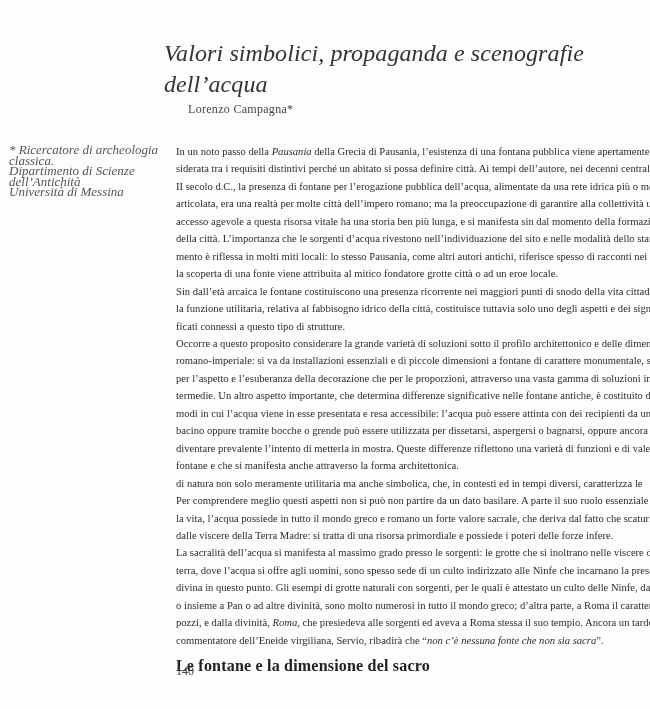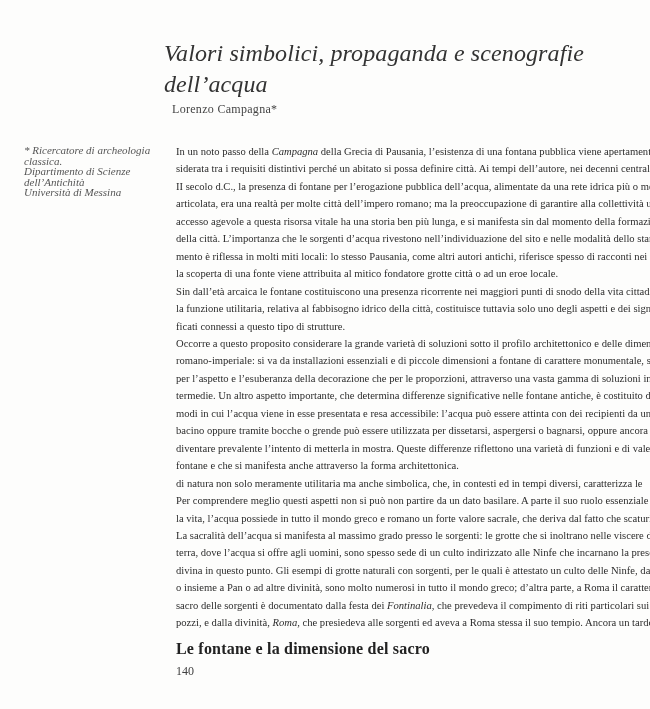--- a/index.html
+++ b/index.html
@@ -9,26 +9,26 @@
     font-family: "Liberation Serif", "DejaVu Serif", serif;
     color: #2a2a2a;
     position: relative;
   }
   .title {
     position: absolute; left: 164px; top: 38px; width: 470px;
     font-style: italic; font-size: 24px; line-height: 31px;
     color: #333; letter-spacing: 0.1px;
   }
   .author {
-    position: absolute; left: 172px; top: 102px;
+    position: absolute; left: 188px; top: 102px;
     font-size: 12px; color: #444; letter-spacing: 0.3px;
   }
   .footnote {
-    position: absolute; left: 24px; top: 145px; width: 150px;
-    font-style: italic; font-size: 11px; line-height: 10.5px; color: #555;
+    position: absolute; left: 9px; top: 145px; width: 150px;
+    font-style: italic; font-size: 13px; line-height: 10.5px; color: #555;
   }
   .body {
     position: absolute; left: 176px; top: 143px; width: 465px;
     font-size: 10.6px; line-height: 17.45px; color: #2c2c2c;
   }
   .line { white-space: nowrap; display: block; text-align: justify; text-align-last: justify; }
   .line.last { text-align-last: left; }
   .line i { font-style: italic; }
   .heading {
     font-weight: bold; font-size: 16px; margin: 8px 0 3px 0; display: block;
@@ -49,21 +49,21 @@
 <div class="author">Lorenzo Campagna*</div>
 
 <div class="footnote">
   <div>* Ricercatore di archeologia classica.</div>
   <div>Dipartimento di Scienze dell’Antichità</div>
   <div>Università di Messina</div>
 </div>
 
 <div class="body">
   <div>
-      <span class="line">In un noto passo della <i>Campagna</i> della Grecia di Pausania, l’esistenza di una fontana pubblica viene apertamente con-</span>
+      <span class="line">In un noto passo della <i>Pausania</i> della Grecia di Pausania, l’esistenza di una fontana pubblica viene apertamente con-</span>
       <span class="line">siderata tra i requisiti distintivi perché un abitato si possa definire città. Ai tempi dell’autore, nei decenni centrali del</span>
       <span class="line">II secolo d.C., la presenza di fontane per l’erogazione pubblica dell’acqua, alimentate da una rete idrica più o meno</span>
       <span class="line">articolata, era una realtà per molte città dell’impero romano; ma la preoccupazione di garantire alla collettività un</span>
       <span class="line">accesso agevole a questa risorsa vitale ha una storia ben più lunga, e si manifesta sin dal momento della formazione</span>
       <span class="line">della città. L’importanza che le sorgenti d’acqua rivestono nell’individuazione del sito e nelle modalità dello stanzia-</span>
       <span class="line">mento è riflessa in molti miti locali: lo stesso Pausania, come altri autori antichi, riferisce spesso di racconti nei quali</span>
       <span class="line last">la scoperta di una fonte viene attribuita al mitico fondatore grotte città o ad un eroe locale.</span>
     </div>
   <div>
       <span class="line">Sin dall’età arcaica le fontane costituiscono una presenza ricorrente nei maggiori punti di snodo della vita cittadina;</span>
@@ -77,26 +77,27 @@
       <span class="line">termedie. Un altro aspetto importante, che determina differenze significative nelle fontane antiche, è costituito dai</span>
       <span class="line">modi in cui l’acqua viene in esse presentata e resa accessibile: l’acqua può essere attinta con dei recipienti da un</span>
       <span class="line">bacino oppure tramite bocche o grende può essere utilizzata per dissetarsi, aspergersi o bagnarsi, oppure ancora può</span>
       <span class="line">diventare prevalente l’intento di metterla in mostra. Queste differenze riflettono una varietà di funzioni e di valenze</span>
       <span class="line last">fontane e che si manifesta anche attraverso la forma architettonica.</span>
       <span class="line">di natura non solo meramente utilitaria ma anche simbolica, che, in contesti ed in tempi diversi, caratterizza le</span>
     </div>
   <div>
       <span class="line">Per comprendere meglio questi aspetti non si può non partire da un dato basilare. A parte il suo ruolo essenziale per</span>
       <span class="line">la vita, l’acqua possiede in tutto il mondo greco e romano un forte valore sacrale, che deriva dal fatto che scaturisce</span>
+      <span class="line last">dalle viscere della Terra Madre: si tratta di una risorsa primordiale e possiede i poteri delle forze infere.</span>
     </div>
   <div>
       <span class="line">La sacralità dell’acqua si manifesta al massimo grado presso le sorgenti: le grotte che si inoltrano nelle viscere della</span>
       <span class="line">terra, dove l’acqua si offre agli uomini, sono spesso sede di un culto indirizzato alle Ninfe che incarnano la presenza</span>
       <span class="line">divina in questo punto. Gli esempi di grotte naturali con sorgenti, per le quali è attestato un culto delle Ninfe, da sole</span>
       <span class="line">o insieme a Pan o ad altre divinità, sono molto numerosi in tutto il mondo greco; d’altra parte, a Roma il carattere</span>
-      <span class="line">sacro delle sorgenti è documentato dalla festa dei <i>Fontinalia</i>, che prevedeva il compimento di riti particolari sui</span>
       <span class="line">pozzi, e dalla divinità, <i>Roma</i>, che presiedeva alle sorgenti ed aveva a Roma stessa il suo tempio. Ancora un tardo</span>
+      <span class="line last">commentatore dell’Eneide virgiliana, Servio, ribadirà che “<i>non c’è nessuna fonte che non sia sacra</i>”.</span>
     </div>
   <span class="heading">Le fontane e la dimensione del sacro</span>
 
 </div>
 
 <div class="pagenum">140</div>
 
 </body></html>

